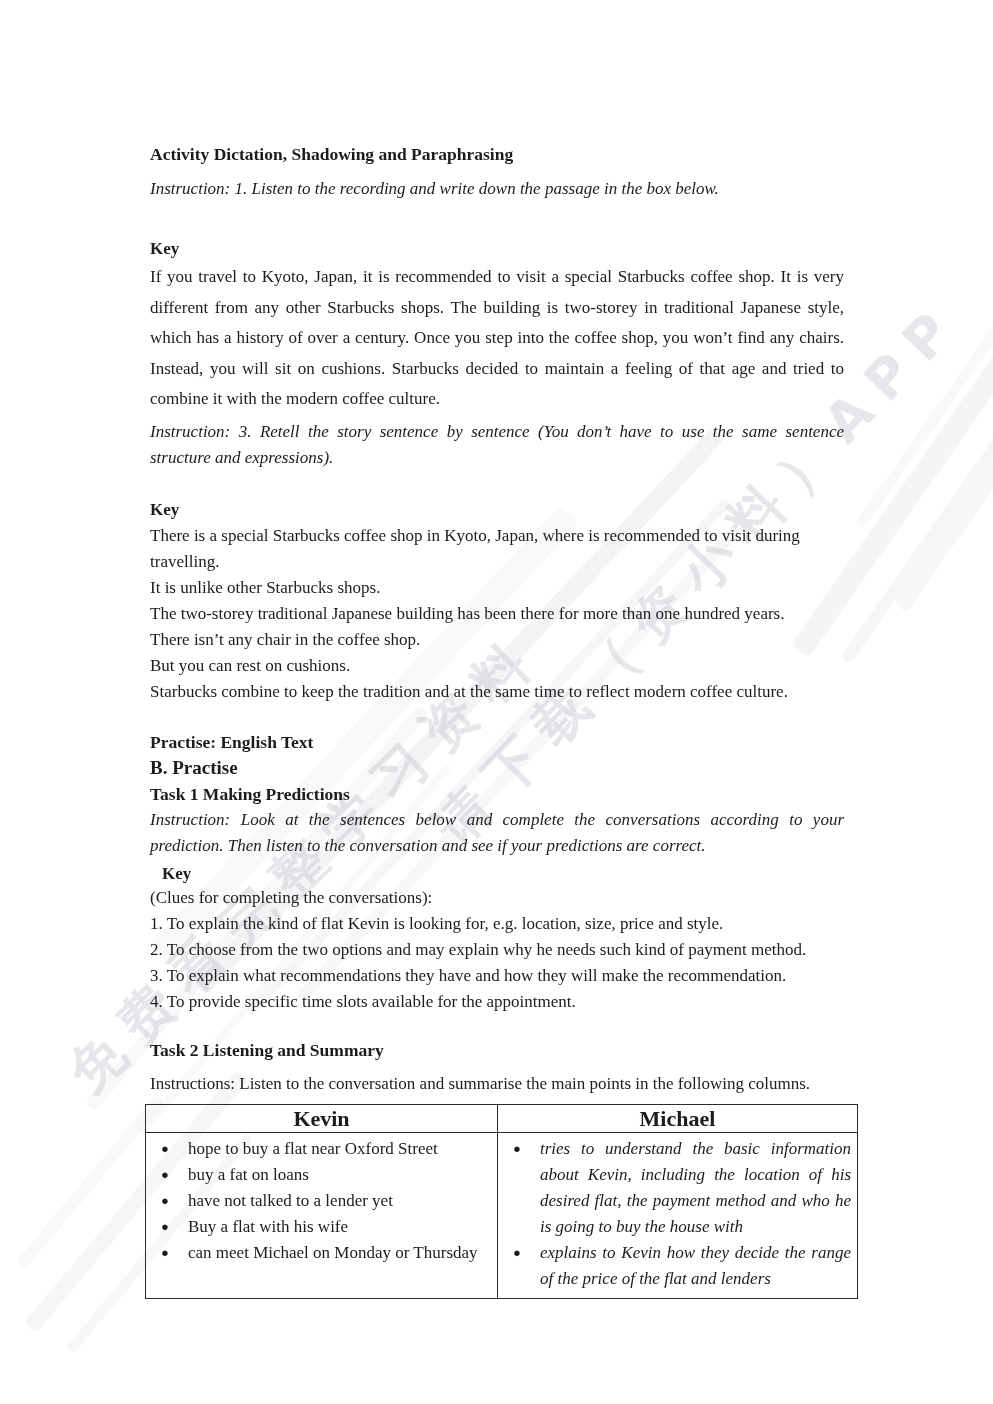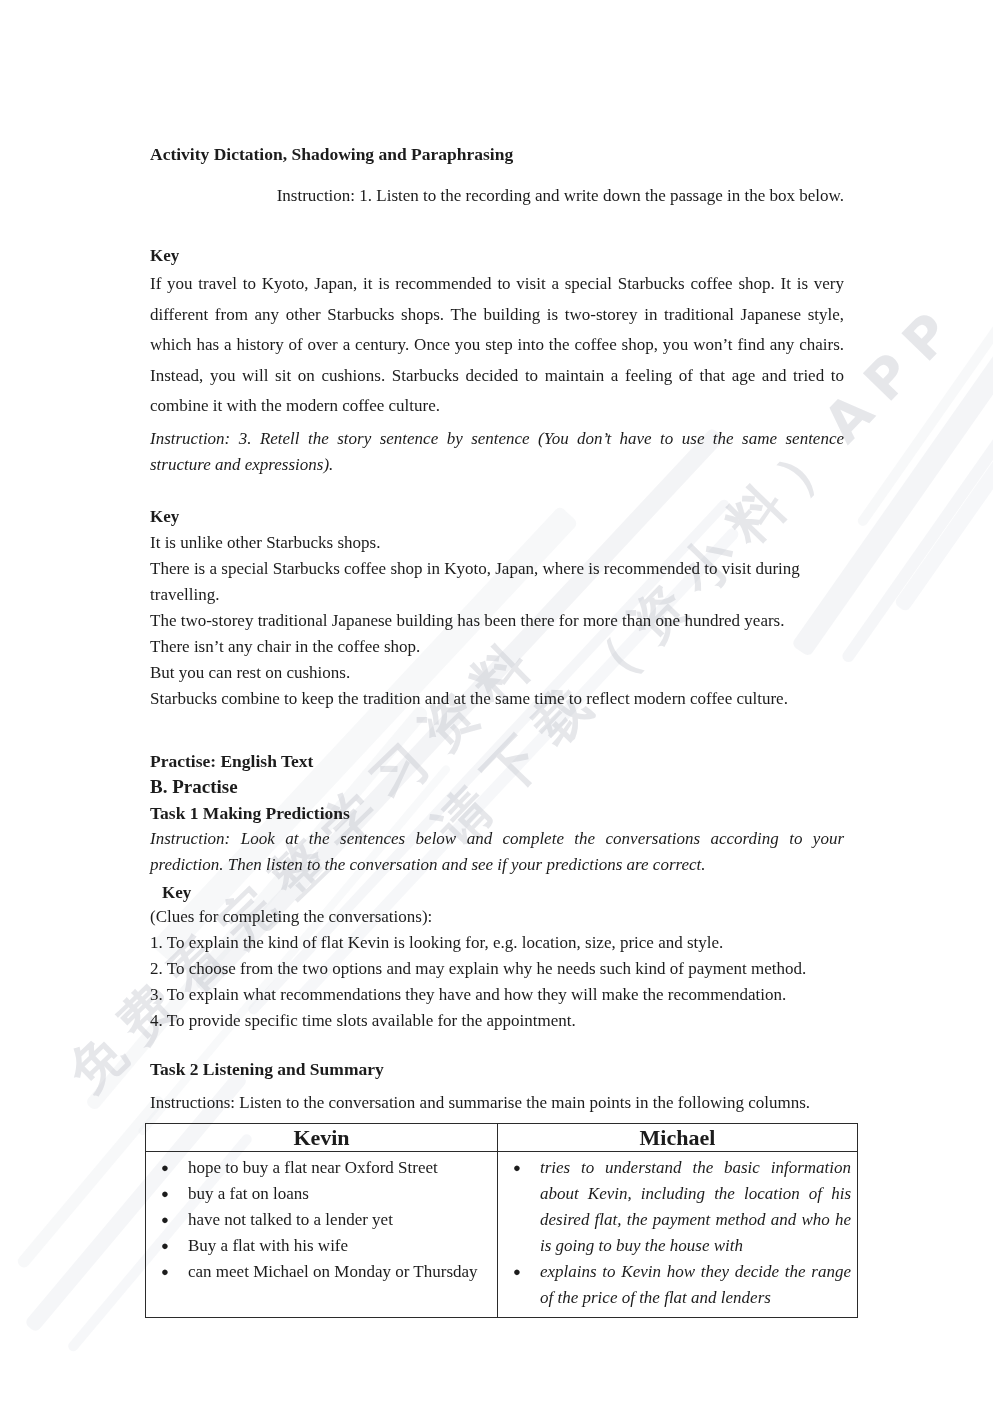--- a/index.html
+++ b/index.html
@@ -28,29 +28,29 @@
     color:var(--wm);opacity:.34;white-space:nowrap;
   }
   .wm-band-1{left:78px;top:1046px;transform:rotate(-44deg);}
   .wm-band-2{left:446px;top:800px;transform:rotate(-46deg);}
   
   .content{position:absolute;left:150px;top:118px;width:694px;z-index:2;
     font-size:17px;line-height:26px;}
   .section-title{font-size:17.5px;font-weight:bold;color:var(--accent);line-height:22px;}
   .section-title .part1{margin-right:34px;}
   .activity-title{font-size:17.5px;font-weight:bold;line-height:22px;margin-top:25px;}
-  .instr-1{line-height:22px;margin-top:20px;text-align:right;}
+  .instr-1{font-style:italic;line-height:22px;margin-top:13px;}
   .key-label{font-weight:bold;line-height:22px;}
   .key-1{margin-top:38px;}
   .para-dictation{line-height:30.5px;text-align:justify;margin-top:2px;}
   .instr-3{font-style:italic;text-align:justify;line-height:26px;margin-top:4px;}
   .key-2{margin-top:28px;}
   .sentences{margin-top:2px;}
   .sentence{line-height:26px;}
-  .practise-heading{font-size:17.5px;font-weight:bold;line-height:26px;margin-top:36px;}
+  .practise-heading{font-size:17.5px;font-weight:bold;line-height:26px;margin-top:24px;}
   .practise-sub{font-size:19px;font-weight:bold;line-height:26px;}
   .task1-title{font-size:17.5px;font-weight:bold;line-height:26px;}
   .instr-task1{font-style:italic;text-align:justify;line-height:26px;}
   .key-3{margin-top:4px;margin-left:12px;}
   .clues-intro{line-height:26px;}
   .clue{line-height:26px;}
   .task2-title{font-size:17.5px;font-weight:bold;line-height:26px;margin-top:22px;}
   .instr-task2{line-height:26px;margin-top:8px;}
   
   table.summary{
@@ -107,22 +107,22 @@
 
     <div class="instr-1">Instruction: 1. Listen to the recording and write down the passage in the box below.</div>
 
     <div class="key-label key-1">Key</div>
     <div class="para-dictation">If you travel to Kyoto, Japan, it is recommended to visit a special Starbucks coffee shop. It is very different from any other Starbucks shops. The building is two-storey in traditional Japanese style, which has a history of over a century. Once you step into the coffee shop, you won’t find any chairs. Instead, you will sit on cushions. Starbucks decided to maintain a feeling of that age and tried to combine it with the modern coffee culture.</div>
 
     <div class="instr-3">Instruction: 3. Retell the story sentence by sentence (You don’t have to use the same sentence structure and expressions).</div>
 
     <div class="key-label key-2">Key</div>
     <div class="sentences">
+      <div class="sentence">There is a special Starbucks coffee shop in Kyoto, Japan, where is recommended to visit during travelling.</div>
       <div class="sentence">It is unlike other Starbucks shops.</div>
-      <div class="sentence">There is a special Starbucks coffee shop in Kyoto, Japan, where is recommended to visit during travelling.</div>
       <div class="sentence">The two-storey traditional Japanese building has been there for more than one hundred years.</div>
       <div class="sentence">There isn’t any chair in the coffee shop.</div>
       <div class="sentence">But you can rest on cushions.</div>
       <div class="sentence">Starbucks combine to keep the tradition and at the same time to reflect modern coffee culture.</div>
     </div>
 
     <div class="practise-heading">Practise: English Text</div>
     <div class="practise-sub">B. Practise</div>
     <div class="task1-title">Task 1 Making Predictions</div>
     <div class="instr-task1">Instruction: Look at the sentences below and complete the conversations according to your prediction. Then listen to the conversation and see if your predictions are correct.</div>

